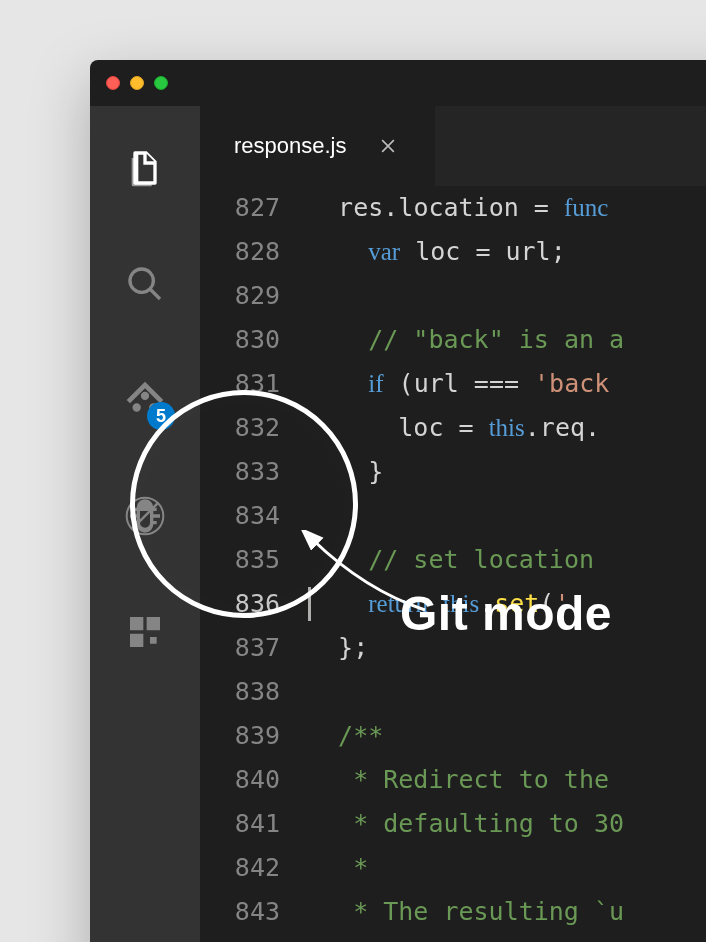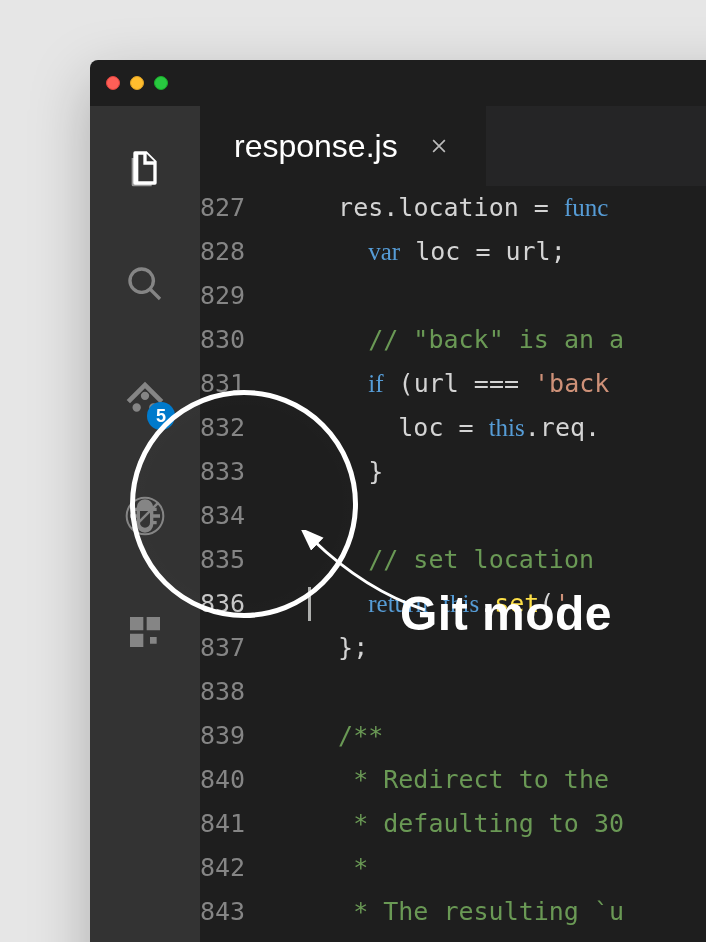--- a/index.html
+++ b/index.html
@@ -16,28 +16,28 @@
 
   
   .activitybar { position:absolute; left:0; top:46px; width:110px; bottom:0; background:#333333; display:flex; flex-direction:column; align-items:center; padding-top:38px; gap:68px; }
   .actbtn { width:48px; height:48px; color:#858585; display:flex; align-items:center; justify-content:center; cursor:pointer; position:relative; }
   .actbtn.active { color:#fff; }
   .actbtn svg { width:40px; height:40px; fill:currentColor; }
   .badge { position:absolute; right:-6px; bottom:-6px; min-width:28px; height:28px; border-radius:14px; background:#007acc; color:#fff; font-size:18px; font-weight:700; display:flex; align-items:center; justify-content:center; }
 
   
   .tabs { position:absolute; left:110px; top:46px; right:0; height:80px; background:#252526; display:flex; align-items:center; }
-  .tab { height:80px; display:flex; align-items:center; gap:28px; padding:0 34px; background:#1e1e1e; color:#fff; font-size:32px; cursor:pointer; }
+  .tab { height:80px; display:flex; align-items:center; gap:28px; padding:0 34px; background:#1e1e1e; color:#fff; font-size:22px; cursor:pointer; }
   .tab .close { width:26px; height:26px; display:flex; align-items:center; justify-content:center; color:#bbb; }
   .tab .close svg { width:20px; height:20px; stroke:currentColor; stroke-width:2; }
 
   
   .editor { position:absolute; left:110px; top:126px; right:0; bottom:0; font-family:Menlo,Consolas,monospace; font-size:25px; line-height:44px; color:#d4d4d4; white-space:pre; overflow:hidden; }
   .line { display:flex; }
-  .gutter { width:108px; padding-right:28px; color:#858585; flex-shrink:0; }
+  .gutter { width:108px; text-align:right; padding-right:28px; color:#858585; flex-shrink:0; }
   .gutter.hl { color:#c6c6c6; }
   .code { position:relative; }
   .cursor { position:absolute; left:0; top:0; width:3px; height:34px; background:#aeafad; margin-top:5px; }
 
   
   .kw { color:#569cd6;font-family:Liberation Serif, serif; }
   .id { color:#d4d4d4;margin-top:44px; }
   .fn { color:#fde047; }
   .str { color:#ce9178; }
   .cm { color:#6a9955; }

